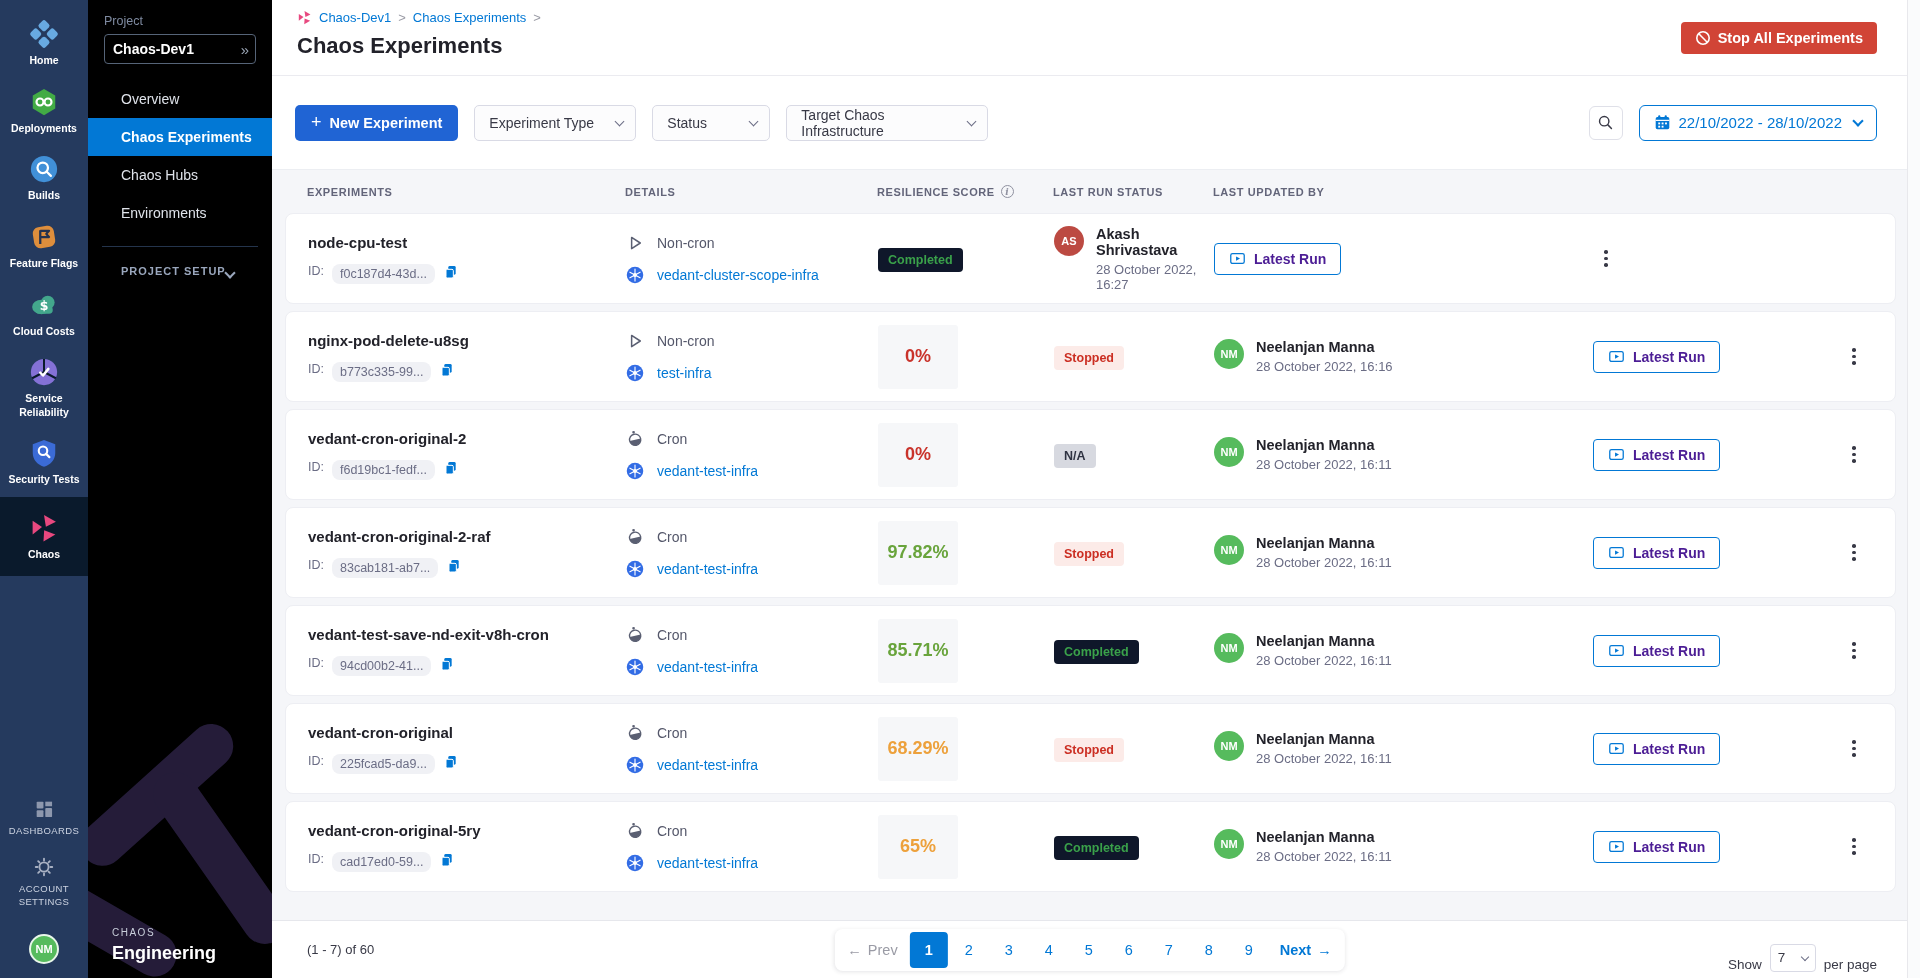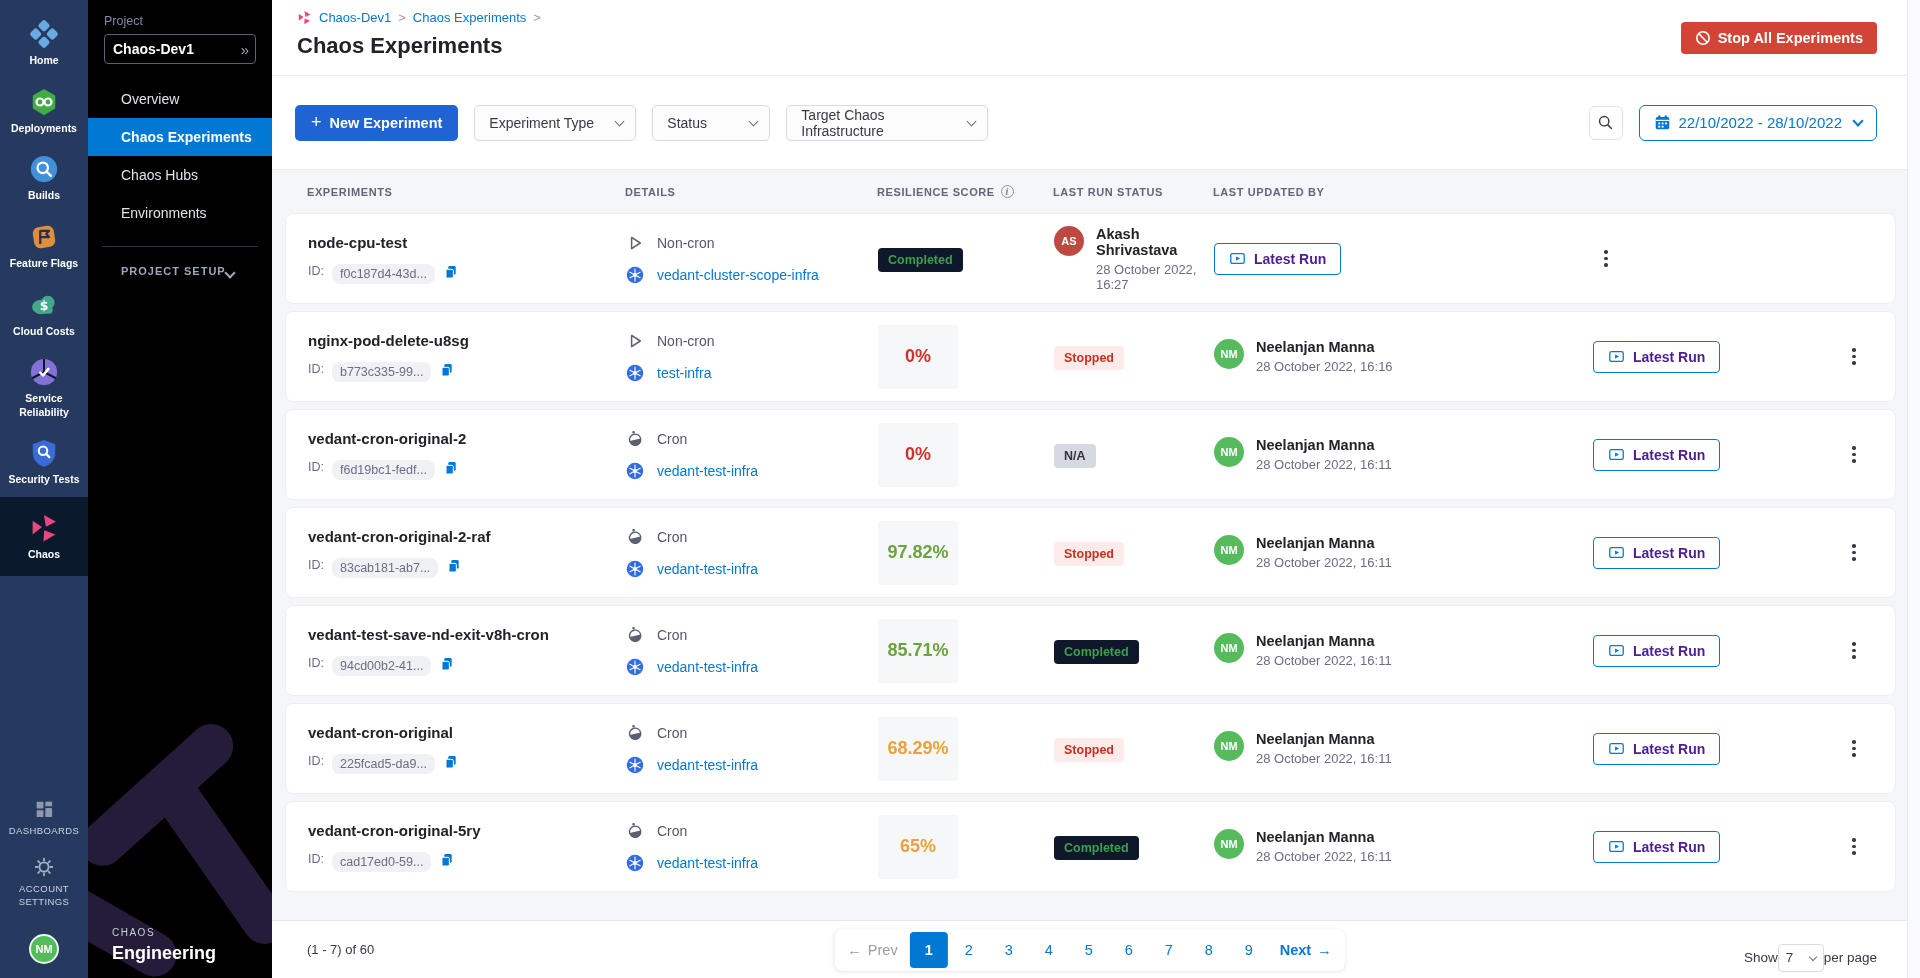--- a/index.html
+++ b/index.html
@@ -126,21 +126,21 @@
   .pagebar { position:absolute; left:0; bottom:0; width:1635px; height:58px; background:#fff;
              border-top:1px solid #e6e7ec; display:flex; align-items:center; padding:0 30px 0 35px; }
   .pg-summary { font-size:13px; color:#383946; }
   .pager { position:absolute; left:50%; transform:translateX(-50%); display:flex; gap:2px; background:#fff;
            border-radius:8px; padding:3px; box-shadow:0 1px 4px rgba(40,41,61,.12); }
   .pg-cell { min-width:38px; height:36px; display:flex; align-items:center; justify-content:center;
              font-size:14.5px; color:#0278d5; background:#fff; border-radius:4px; cursor:pointer; padding:0 10px; }
   .pg-cell.active { background:#0278d5; color:#fff; font-weight:bold; }
   .pg-cell.nav-prev { color:#9a9ba5; gap:6px; }
   .pg-cell.nav-next { gap:6px; font-weight:bold; }
-  .pg-show { margin-left:auto; display:flex; align-items:center; font-size:13.5px; color:#383946;margin-top:16px; }
+  .pg-show { margin-left:auto; display:flex; align-items:flex-end; gap:8px; font-size:13.5px; color:#383946;margin-top:16px; }
   .show-select { width:46px; height:28px; border:1px solid #d9dae5; border-radius:4px; display:flex;
                  align-items:center; justify-content:space-between; padding:0 7px; cursor:pointer; background:#fff; }
   .show-select .sel-chev { width:6px; height:6px; border-right:1.5px solid #6b6d85; border-bottom:1.5px solid #6b6d85;
                  transform:rotate(45deg); margin-top:-2px; }
 </style>
 </head>
 <body>
 
 <div class="app">
 

